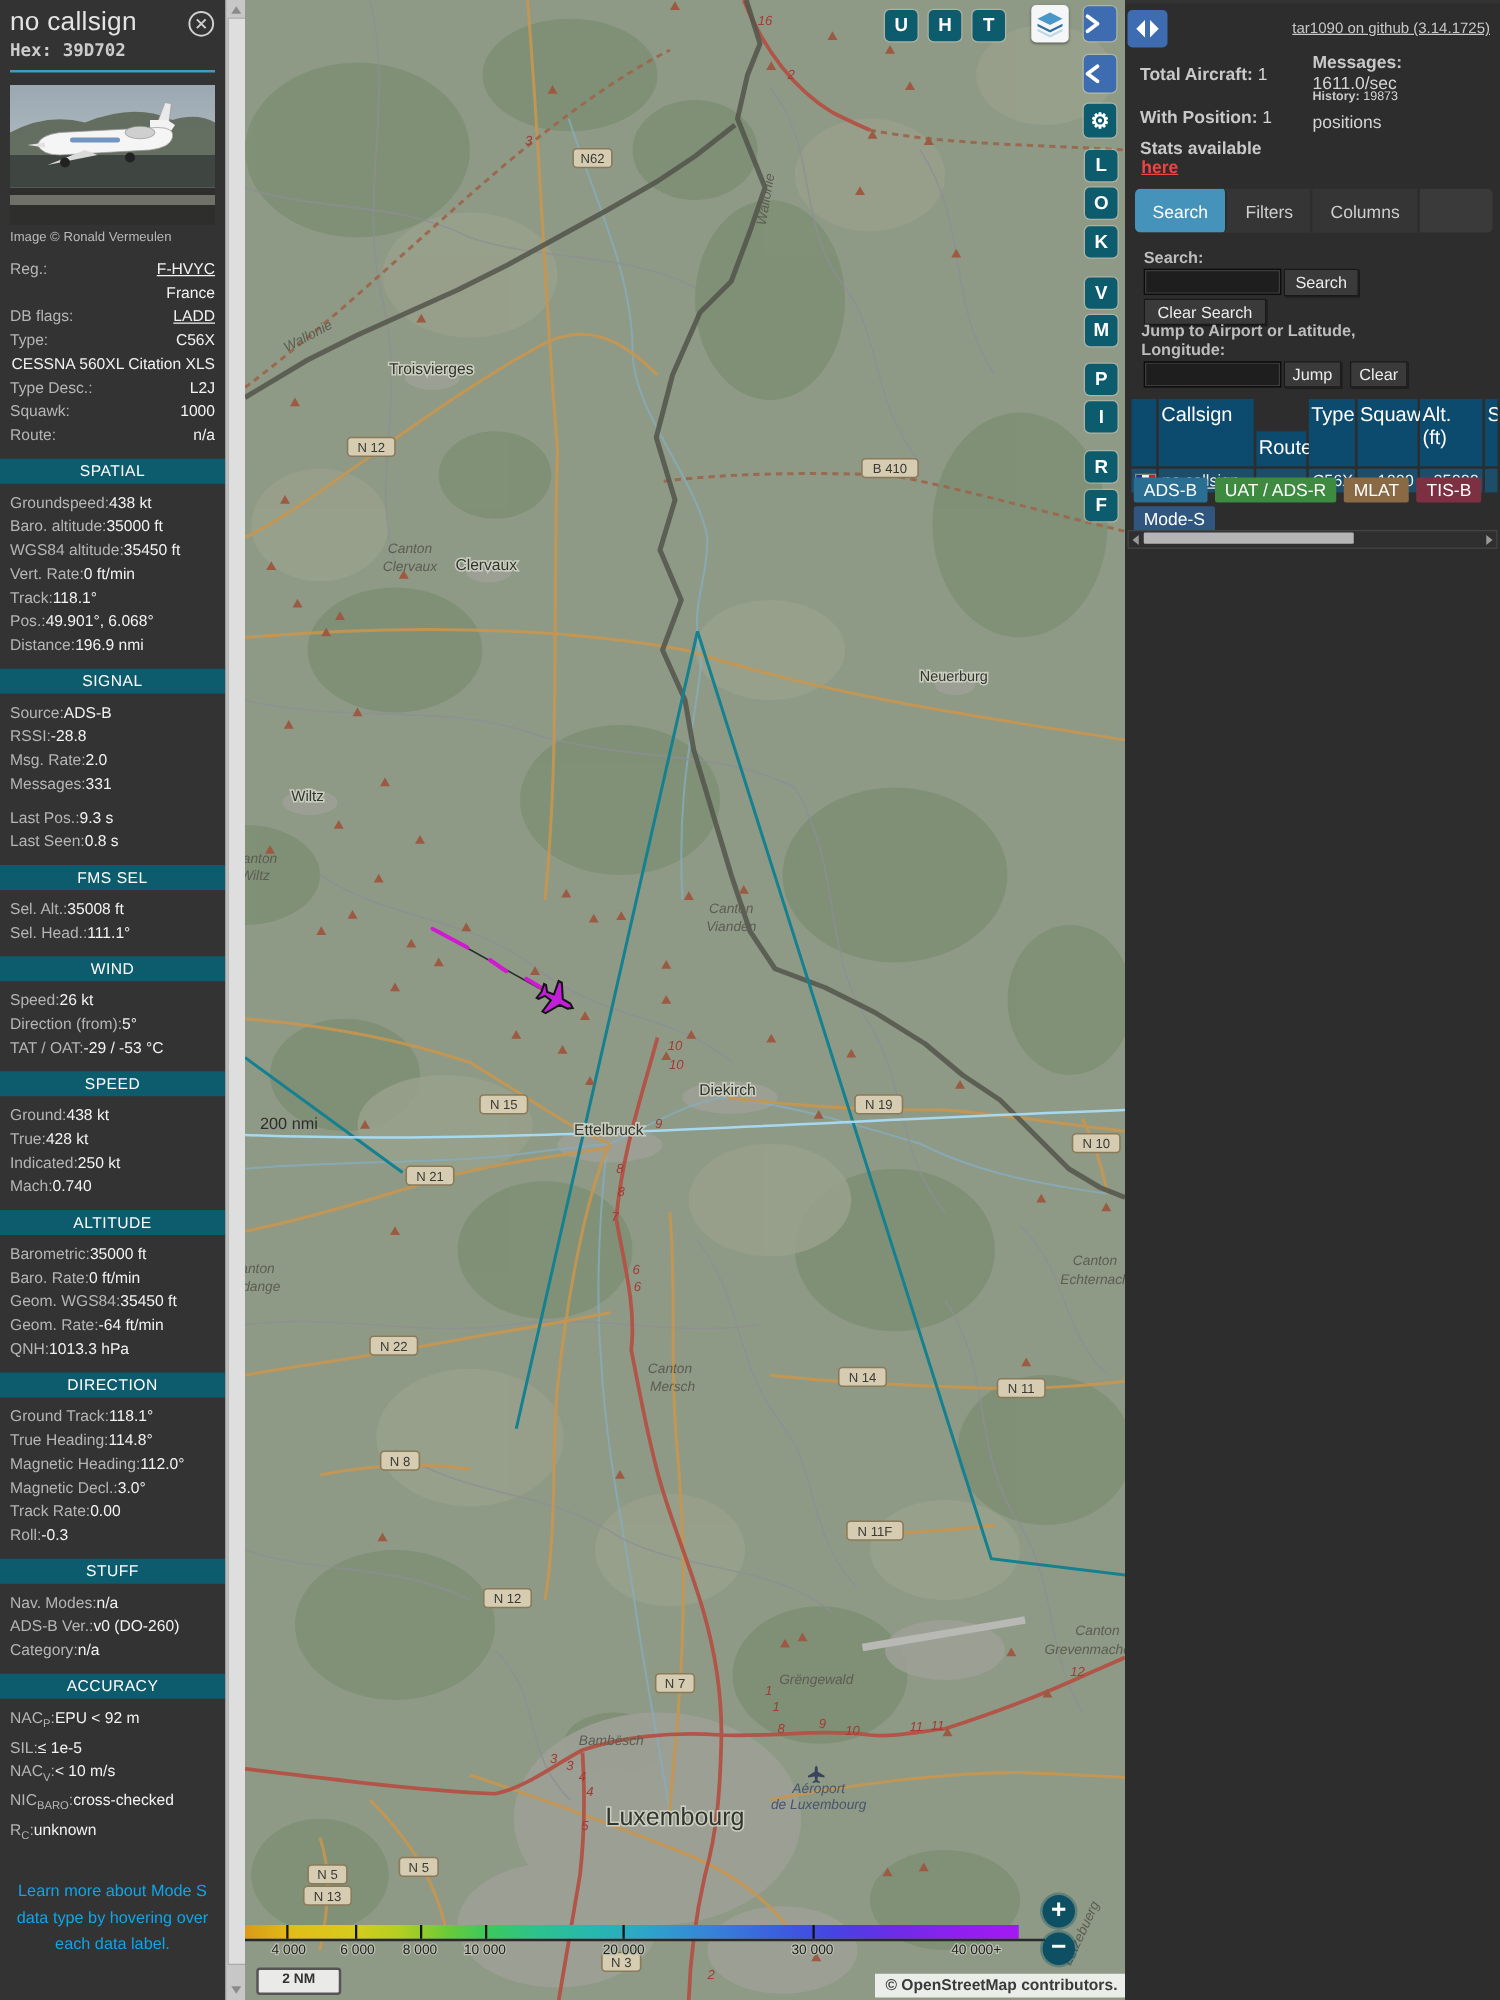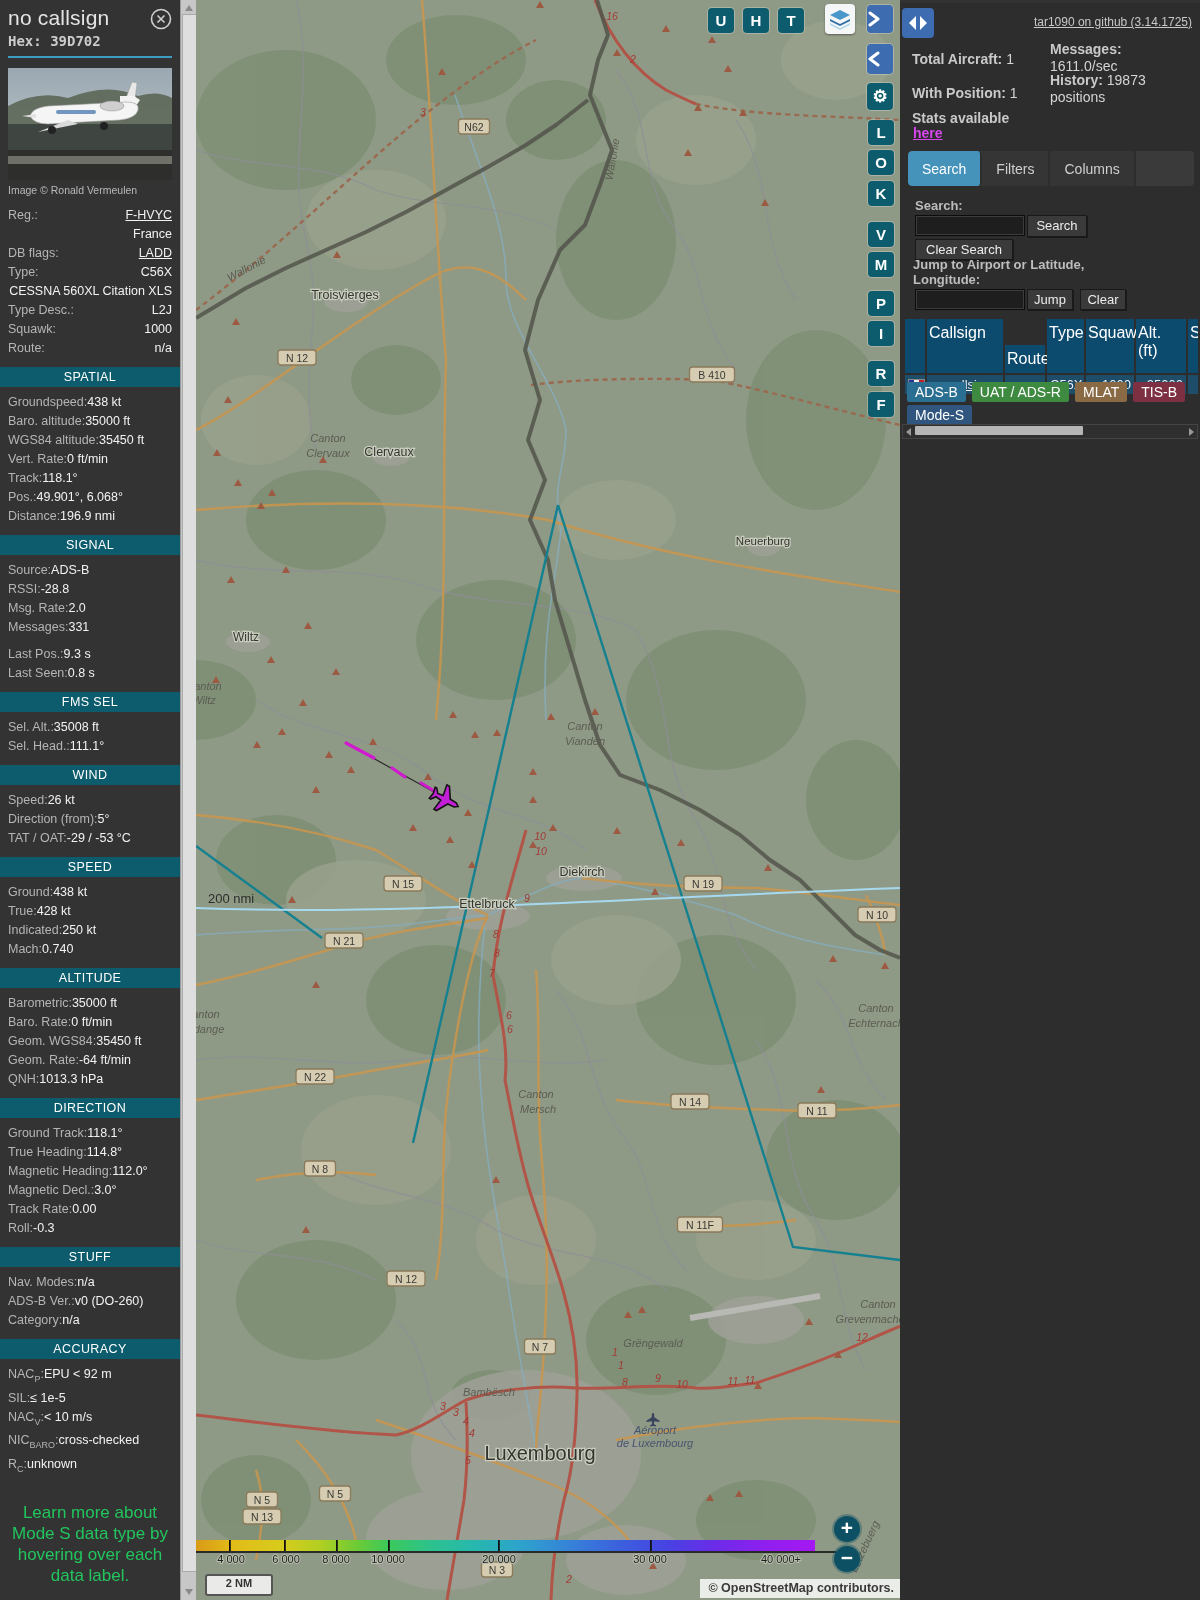--- a/index.html
+++ b/index.html
@@ -19,21 +19,21 @@
   .info-row .lbl{color:#b5b5b5;white-space:nowrap;}
   .info-row .val{color:#f2f2f2;text-align:right;flex:1;}
   .info-row .val.link{text-decoration:underline;cursor:pointer;}
   .sec-bar{background:#0d5c6e;color:#ffffff;text-align:center;font-size:12.5px;height:20px;line-height:20px;margin:9px 0 6px 0;letter-spacing:.4px;}
   .sec-rows{padding:0 8px;}
   .sec-row{display:flex;justify-content:space-between;font-size:12.5px;line-height:19px;}
   .sec-row .lbl{color:#b5b5b5;white-space:nowrap;}
   .sec-row .val{color:#f2f2f2;flex:1;}
   .sec-row.gap{margin-top:8px;}
   sub{font-size:9px;}
-  .lp-footer{font-size:17px;color:#22c55e;text-align:center;margin-top:24px;padding:0 6px;line-height:21px;}
+  .lp-footer{font-size:13px;color:#0ea5e9;text-align:center;margin-top:24px;padding:0 6px;line-height:21px;}
 
   
   #left-scroll{position:absolute;left:180px;top:0;width:16px;height:1600px;background:#c7c7c7;border-left:1px solid #9a9a9a;}
   #left-scroll .thumb{position:absolute;left:1px;top:14px;width:13px;height:1556px;background:#dedede;border:1px solid #aaa;}
   .sb-arrow{position:absolute;left:4px;width:0;height:0;border-left:4px solid transparent;border-right:4px solid transparent;}
   .sb-up{top:5px;border-bottom:6px solid #8a8a8a;}
   .sb-down{bottom:5px;border-top:6px solid #8a8a8a;}
 
   
   #map{position:absolute;left:196px;top:0;width:704px;height:1600px;background:#8f9a86;overflow:hidden;}
@@ -63,21 +63,21 @@
   .td{color:#f0f0f0;font-size:13px;text-align:right;padding:2px 3px;margin-right:2px;flex:0 0 auto;box-sizing:border-box;background:#1d4d69;}
   .td.left{text-align:left;}
   .flagbox{display:inline-block;width:15px;height:11px;border:1px solid #888;vertical-align:middle;}
   .filters-row{position:absolute;left:7px;display:flex;gap:6px;}
   .src-btn{color:#fff;font-size:14px;padding:2px 8px;border-radius:2px;cursor:pointer;white-space:nowrap;}
   #h-scroll{position:absolute;left:2px;top:421px;width:294px;height:13px;background:#2f2f2f;border:1px solid #444;}
   #h-scroll .thumb{position:absolute;left:12px;top:1px;width:168px;height:9px;background:#b5b5b5;border-radius:1px;}
   .hs-arrow{position:absolute;top:3px;width:0;height:0;border-top:4px solid transparent;border-bottom:4px solid transparent;}
   .hs-left{left:3px;border-right:5px solid #999;}
   .hs-right{right:3px;border-left:5px solid #999;}
-  a.here{color:#d946ef;font-weight:bold;text-decoration:underline;cursor:pointer;}
+  a.here{color:#ef4444;font-weight:bold;text-decoration:underline;cursor:pointer;}
 </style>
 </head>
 <body>
 
 <div id="app">
 
   <div id="left-panel">
     <div class="lp-pad">
       <div class="title-row">
         <div class="ac-title">no callsign</div>
@@ -744,21 +744,21 @@
           <path d="M14 8 L7 15 L14 22 Z" fill="#fff"></path>
           <path d="M18 8 L25 15 L18 22 Z" fill="#fff"></path>
         </svg>
     </div>
     <div id="gh-link">tar1090 on github (3.14.1725)</div>
 
     <div class="stat" style="left:12px;top:48px;font-size:14px;"><b>Total Aircraft:</b> <span>1</span></div>
     <div class="stat" style="left:150px;top:38px;font-size:14px;"><b>Messages:</b></div>
     <div class="stat" style="left:150px;top:55px;font-size:14px;">1611.0/sec</div>
     <div class="stat" style="left:12px;top:82px;font-size:14px;text-align:center;"><b>With Position:</b> <span>1</span></div>
-    <div class="stat" style="left:150px;top:69px;font-size:14px;"><b>History:</b> <span>19873</span></div>
+    <div class="stat" style="left:150px;top:69px;font-size:10px;"><b>History:</b> <span>19873</span></div>
     <div class="stat" style="left:150px;top:86px;font-size:14px;">positions</div>
     <div class="stat" style="left:12px;top:107px;font-size:14px;"><b>Stats available</b></div>
     <div class="stat" style="left:13px;top:122px;font-size:14px;"><a class="here">here</a></div>
 
     <div class="tabbar" id="tabbar">
         <div class="tab active">Search</div>
         <div class="tab">Filters</div>
         <div class="tab">Columns</div>
       </div>
 

